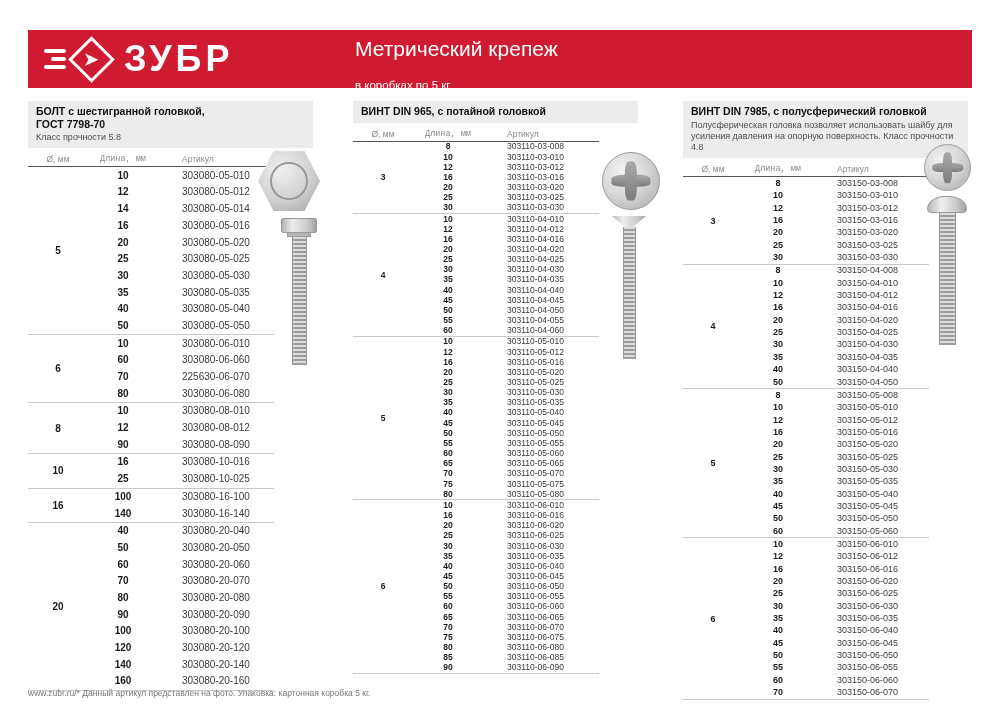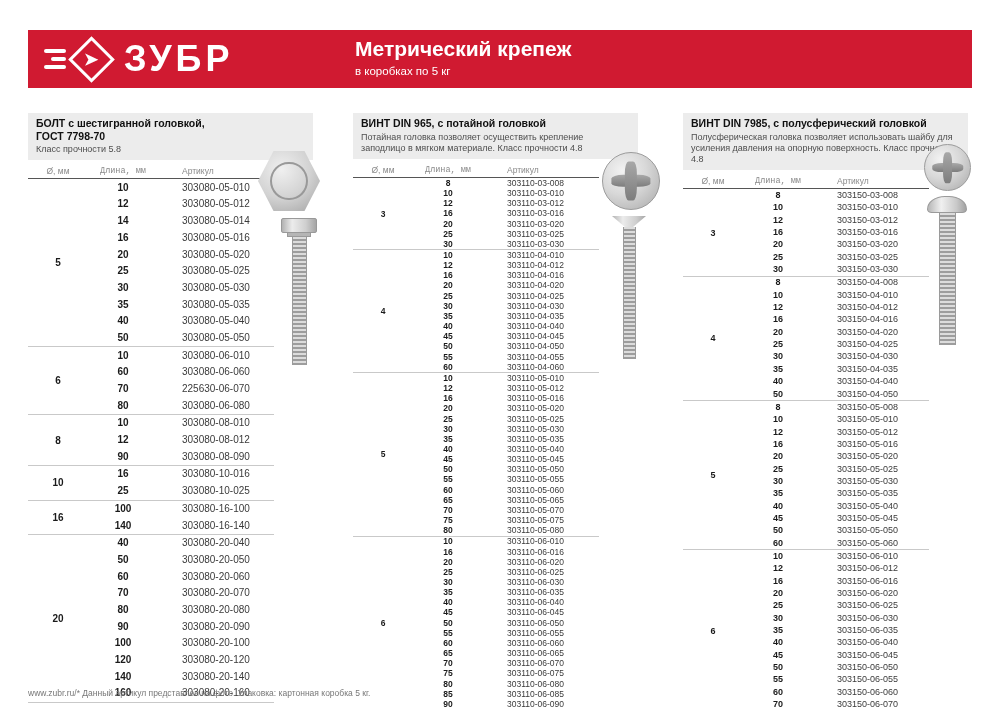--- a/index.html
+++ b/index.html
@@ -12,25 +12,25 @@
   .lines{display:flex;flex-direction:column;align-items:flex-end;gap:4px;margin-right:9px;}
   .lines span{display:block;height:4px;background:#fff;border-radius:2px;}
   .lines span:nth-child(1){width:22px;}
   .lines span:nth-child(2){width:15px;}
   .lines span:nth-child(3){width:22px;}
   .diamond{width:27px;height:27px;transform:rotate(45deg);border:3px solid #fff;
            display:flex;align-items:center;justify-content:center;margin-right:16px;}
   .diamond .arr{transform:rotate(-45deg);color:#fff;font-weight:bold;font-size:17px;line-height:1;}
   .brand{color:#fff;font-size:36px;font-weight:bold;letter-spacing:4px;line-height:1;}
   .hdr-text{position:absolute;left:327px;top:7px;color:#fff;}
-  .hdr-title{font-size:21px;font-weight:bold;line-height:1.15;}
-  .hdr-sub{font-size:11.5px;margin-top:4px;}
+  .hdr-title{font-size:21px;font-weight:normal;line-height:1.15;}
+  .hdr-sub{font-size:11.5px;margin-top:18px;}
 
   
-  .col{position:absolute;top:113px;width:285px;}
+  .col{position:absolute;top:101px;width:285px;}
   .col-head{background:#ececec;padding:4px 8px 5px;}
   .col-title{font-size:10.5px;font-weight:bold;color:#111;line-height:1.2;white-space:pre-line;}
   .col-desc{font-size:9px;color:#4d4d4d;line-height:1.25;margin-top:2px;}
   .thead{display:flex;align-items:flex-end;height:16px;border-bottom:1px solid #555;
          width:246px;color:#8a8a8a;font-size:8.5px;padding-bottom:2px;}
   .th-dia{width:60px;text-align:center;}
   .th-len{width:70px;text-align:center;font-family:Liberation Mono, monospace;}
   .th-sku{flex:1;padding-left:24px;}
   .groups{width:246px;border-bottom:1px solid #c9c9c9;}
   .group{display:flex;border-top:1px solid #c9c9c9;}
@@ -262,21 +262,20 @@
                 <div class="len">160</div>
                 <div class="sku">303080-20-160</div>
               </div>
             </div>
           </div>
         </div>
       </section>
     <section class="col" data-col="1" style="left:353px">
         <div class="col-head">
           <div class="col-title">ВИНТ DIN 965, с потайной головкой</div>
-          <div class="col-desc">Потайная головка позволяет осуществить крепление заподлицо в мягком материале. Класс прочности 4.8</div>
         </div>
         <div class="thead">
           <div class="th-dia">Ø, мм</div>
           <div class="th-len">Длина, мм</div>
           <div class="th-sku">Артикул</div>
         </div>
         <div class="groups">
           <div class="group">
             <div class="dia-cell">3</div>
             <div class="rows">

